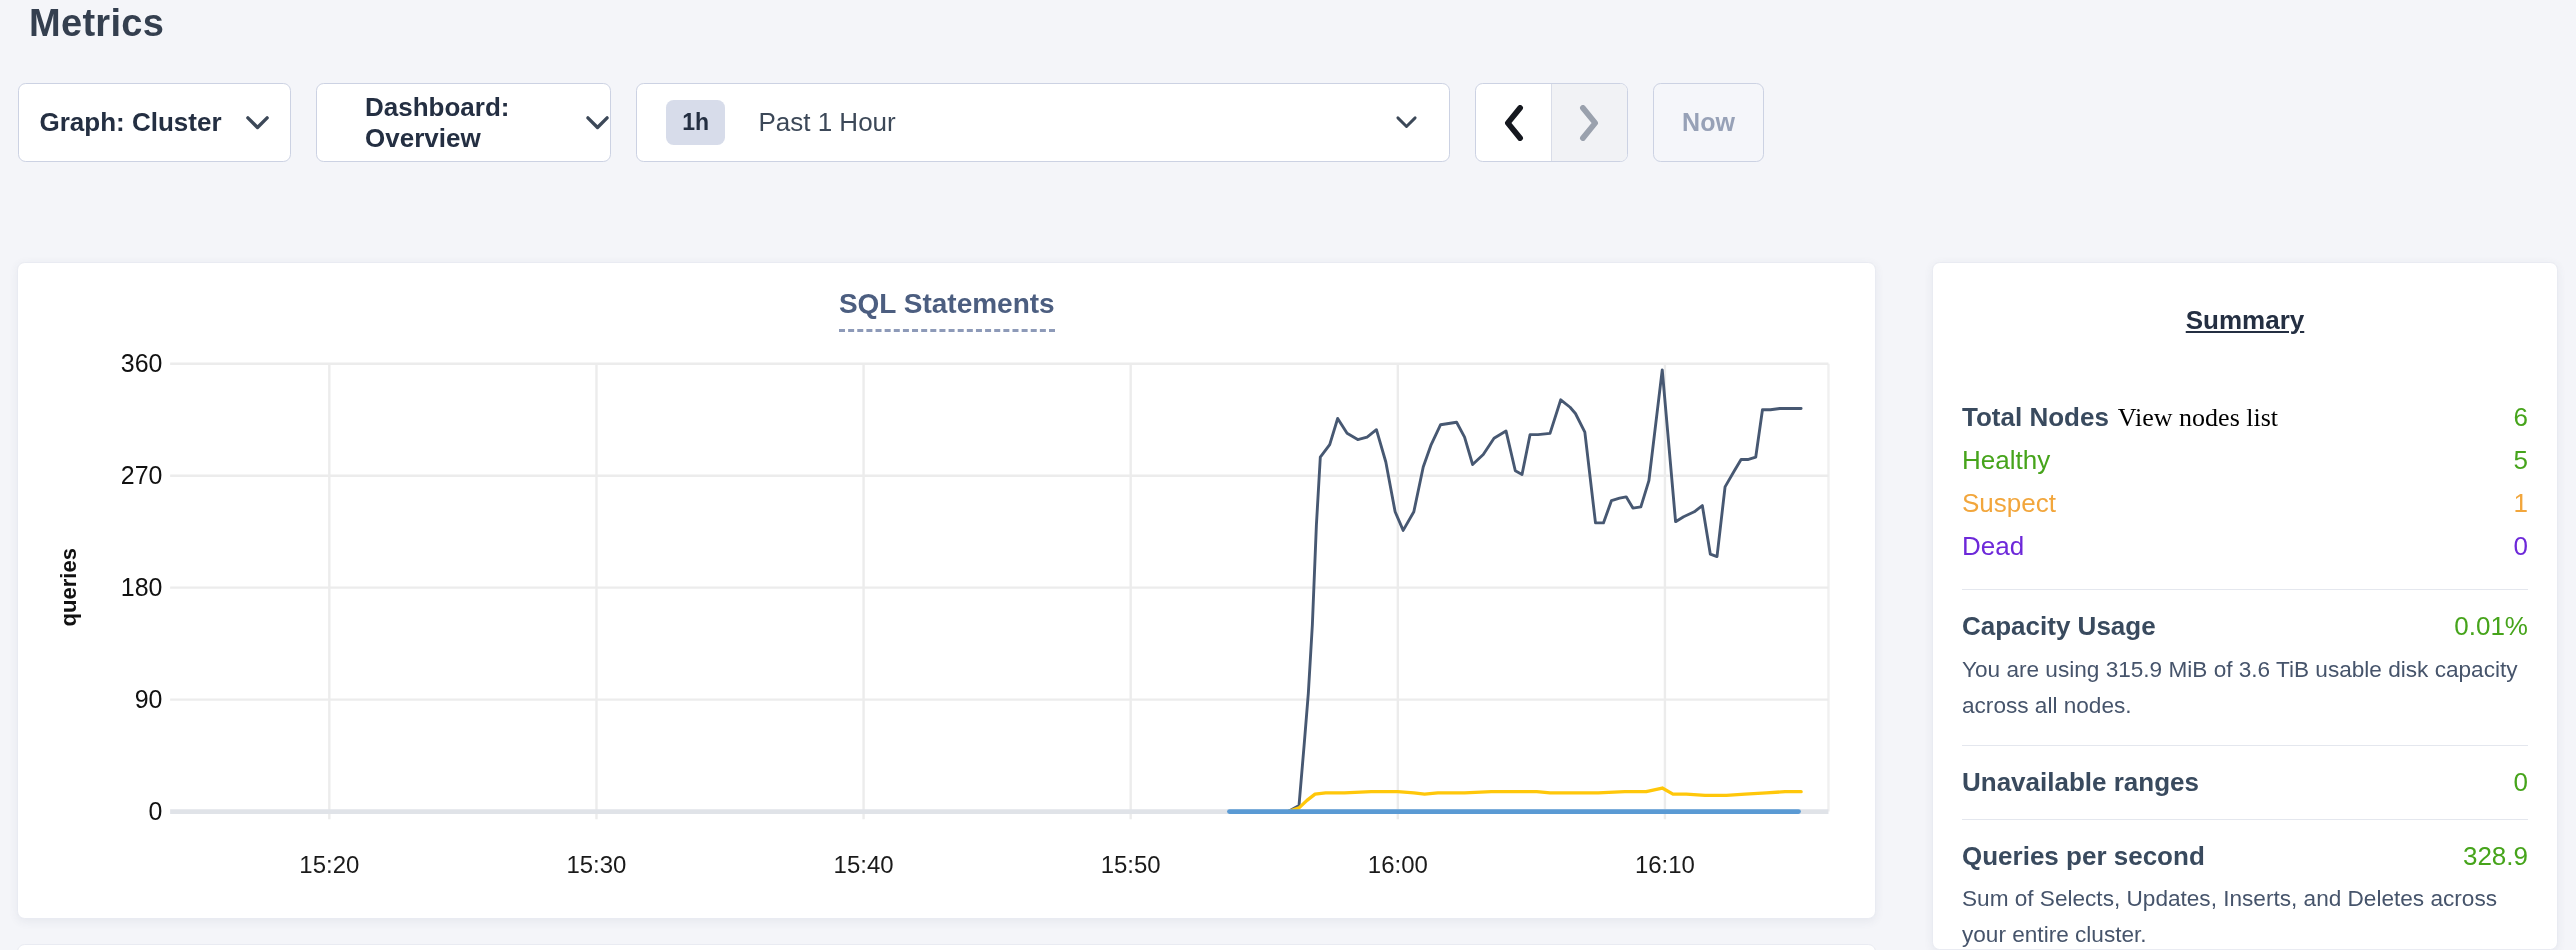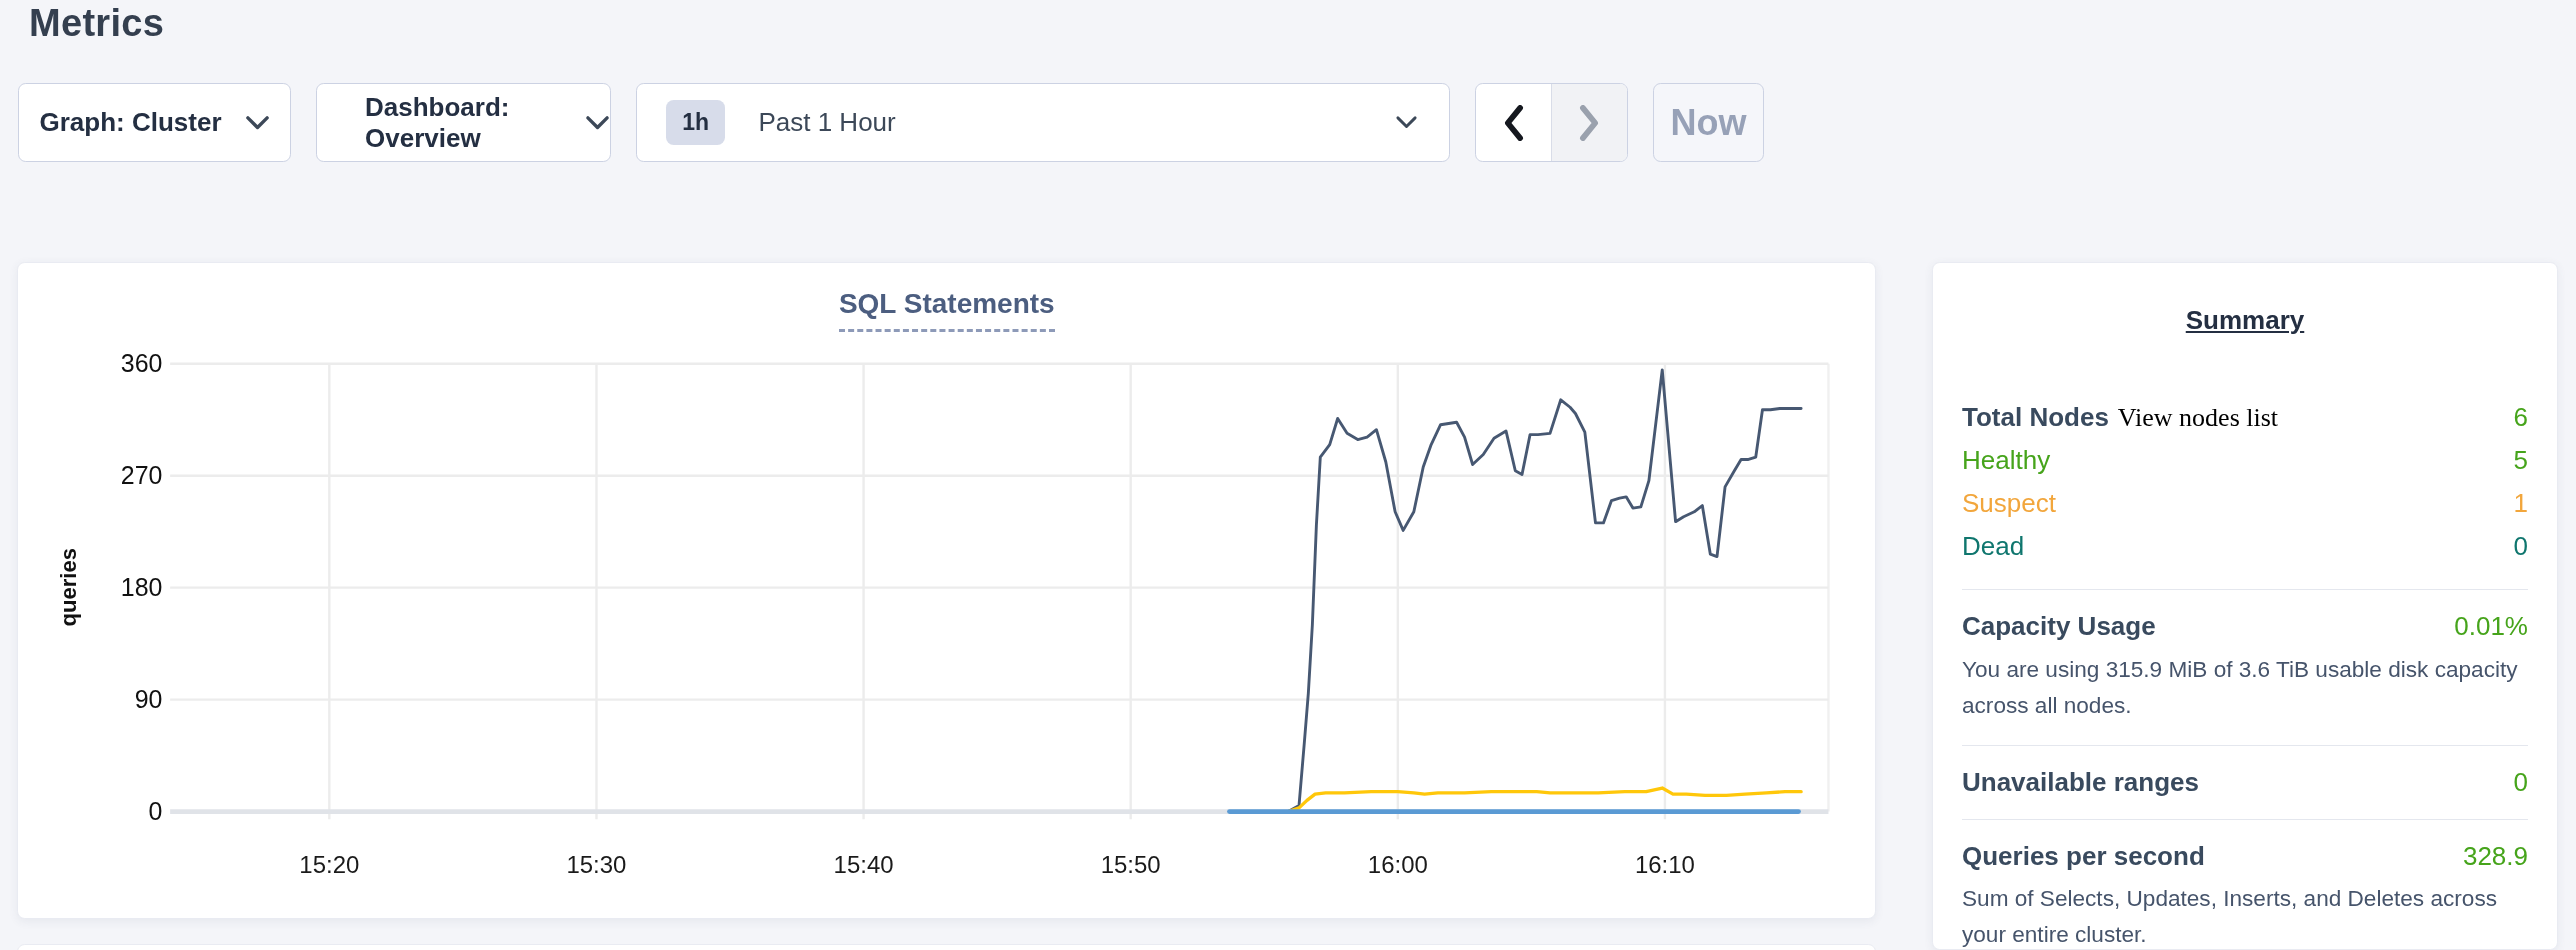--- a/index.html
+++ b/index.html
@@ -29,21 +29,21 @@
     background:#d7dcea; border-radius:7.7px; padding:8.6px 16.3px;
     font-size:23px; font-weight:700; color:#242f42;
   }
   .time-label { font-size:26px; color:#3c4858; }
   .time-selector .chev-down { margin-left:auto; }
   .arrow-group { width:153px; padding:0; overflow:hidden; cursor:default; }
   .arrow-seg { flex:1; height:100%; display:flex; align-items:center; justify-content:center; cursor:pointer; }
   .arrow-seg.disabled { background:#f1f2f5; border-left:1.9px solid #d9dde8; cursor:default; }
   .now-button {
     width:111px; justify-content:center; background:#f5f6fa;
-    color:#97a1b7; font-size:36px; font-weight:600; cursor:default;
+    color:#97a1b7; font-size:25px; font-weight:600; cursor:default;
   }
   
   .card {
     position:absolute; background:#ffffff; border:1px solid #e9ebf2; border-radius:7.7px;
     box-shadow:0 2.9px 9.6px rgba(60,70,100,0.07);
   }
   .chart-card { left:17.3px; top:262px; width:1859px; height:657px; }
   .chart-title-wrap { position:absolute; top:25px; left:0; width:100%; text-align:center; z-index:2; }
   .chart-title {
     display:inline-block; font-size:28px; font-weight:700; color:#4c5e80;
@@ -60,21 +60,21 @@
   .nodes-block { margin-top:60px; }
   .srow {
     display:flex; justify-content:space-between; align-items:center;
     height:43px; font-size:26px;
   }
   .srow-left { display:flex; align-items:flex-end; gap:9px; }
   .lbl-strong { font-weight:700; color:#394a5e; }
   .link { color:#000000; cursor:pointer;font-family:Liberation Serif, serif; }
   .green { color:#46a41b; }
   .orange { color:#f2a63c; }
-  .red { color:#0f766e; }
+  .red { color:#6d28d9; }
   .divider { border-top:1.9px solid #e4e7ee; margin:21px 0; }
   .section-head {
     display:flex; justify-content:space-between; align-items:baseline;
     font-size:26px; margin-top:3.8px;gap:28px;
   }
   .section-head .value { font-weight:400; }
   .section-desc {
     margin-top:9.6px; font-size:22.6px; line-height:36px; color:#46546b;
   }
 </style>

